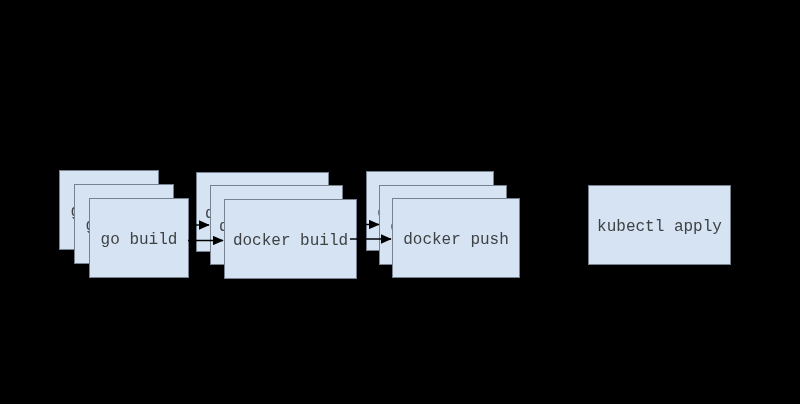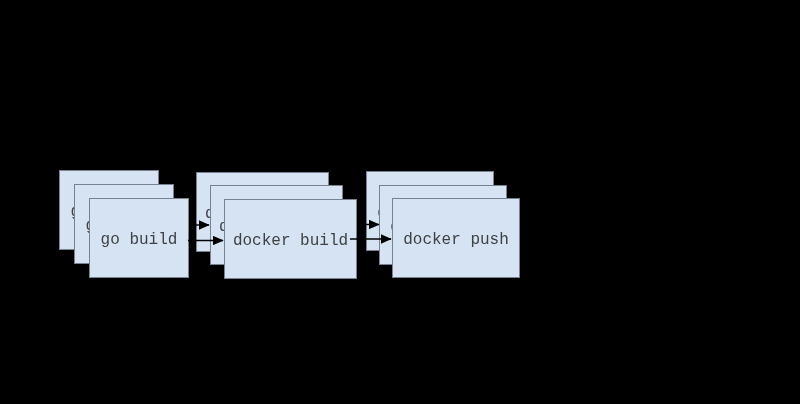--- a/index.html
+++ b/index.html
@@ -72,20 +72,23 @@
   <div class="box" style="left:366px; top:171px; width:128px; height:80px;">
     <span class="label">docker push</span>
   </div>
   <div class="box" style="left:379px; top:185px; width:128px; height:80px;">
     <span class="label">docker push</span>
   </div>
   <div class="box" style="left:392px; top:198px; width:128px; height:80px;">
     <span class="label">docker push</span>
   </div>
 
+  <div class="box" style="left:588px; top:185px; width:143px; height:80px;">
+    <span class="label">kubectl apply</span>
+  </div>
 
   <svg class="overlay" viewBox="0 0 800 404">
     <defs>
       <marker id="ah" markerWidth="8" markerHeight="7" refX="7.5" refY="3.5" orient="auto">
         <path d="M0,0 L8,3.5 L0,7 Z" fill="#000000"></path>
       </marker>
     </defs>
     <line x1="190" y1="225" x2="209" y2="225" stroke="#000000" stroke-width="1.4" marker-end="url(#ah)"></line>
     <line x1="188" y1="240.5" x2="223" y2="240.5" stroke="#000000" stroke-width="1.4" marker-end="url(#ah)"></line>
     <line x1="358" y1="224.5" x2="379" y2="224.5" stroke="#000000" stroke-width="1.4" marker-end="url(#ah)"></line>

